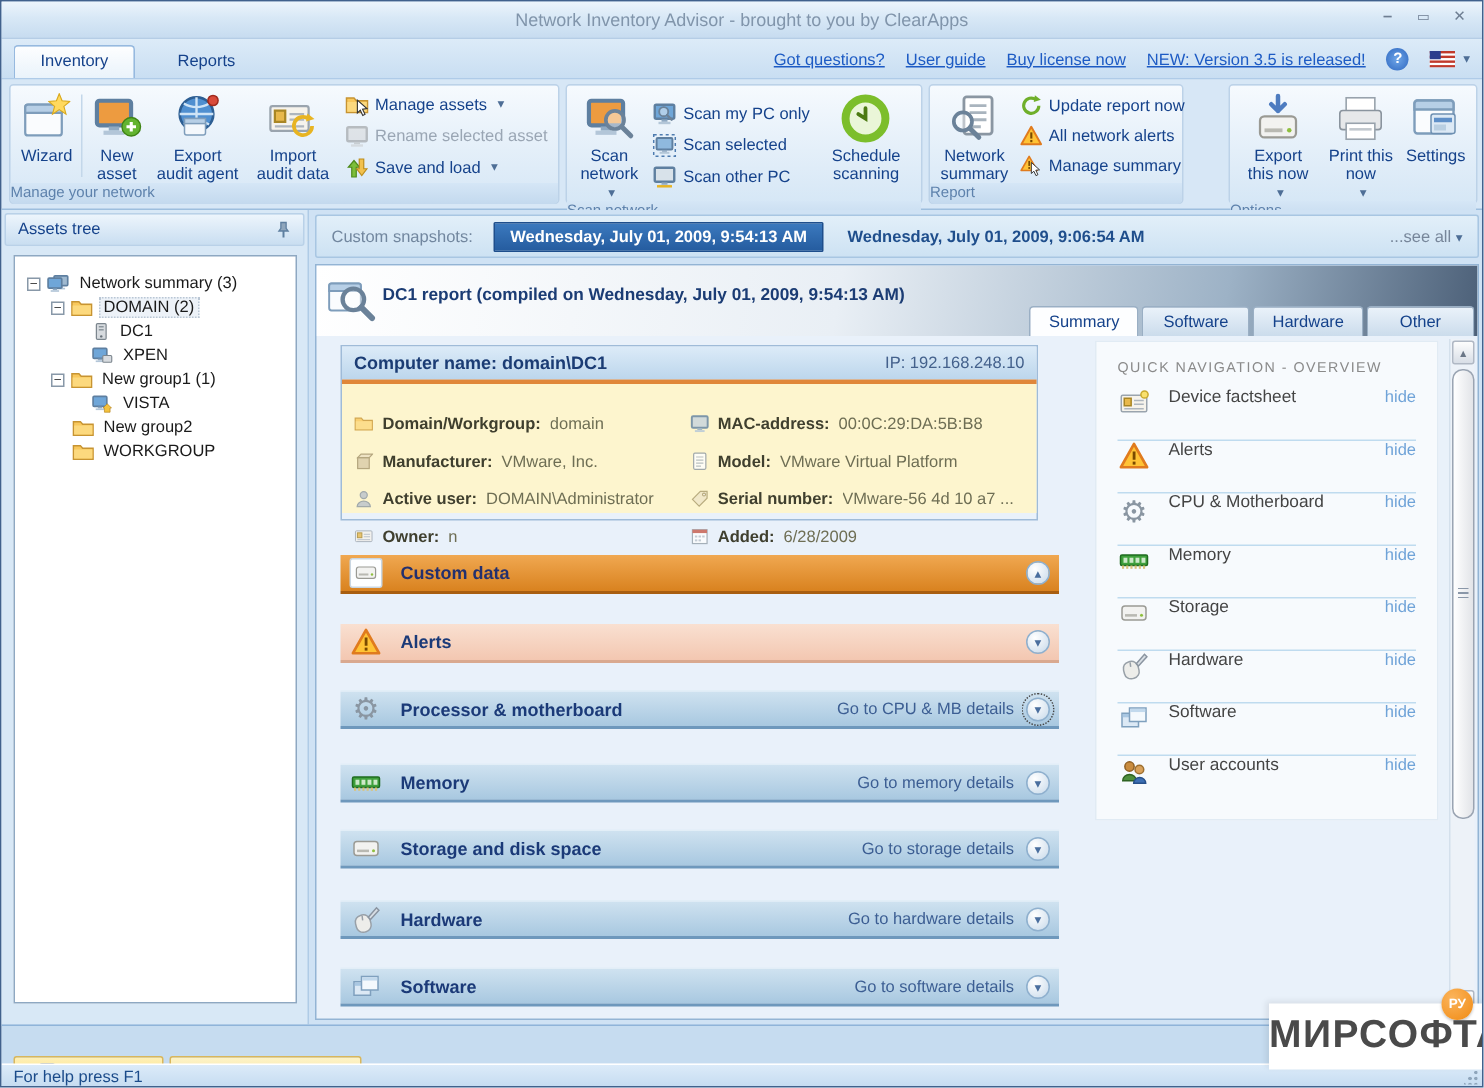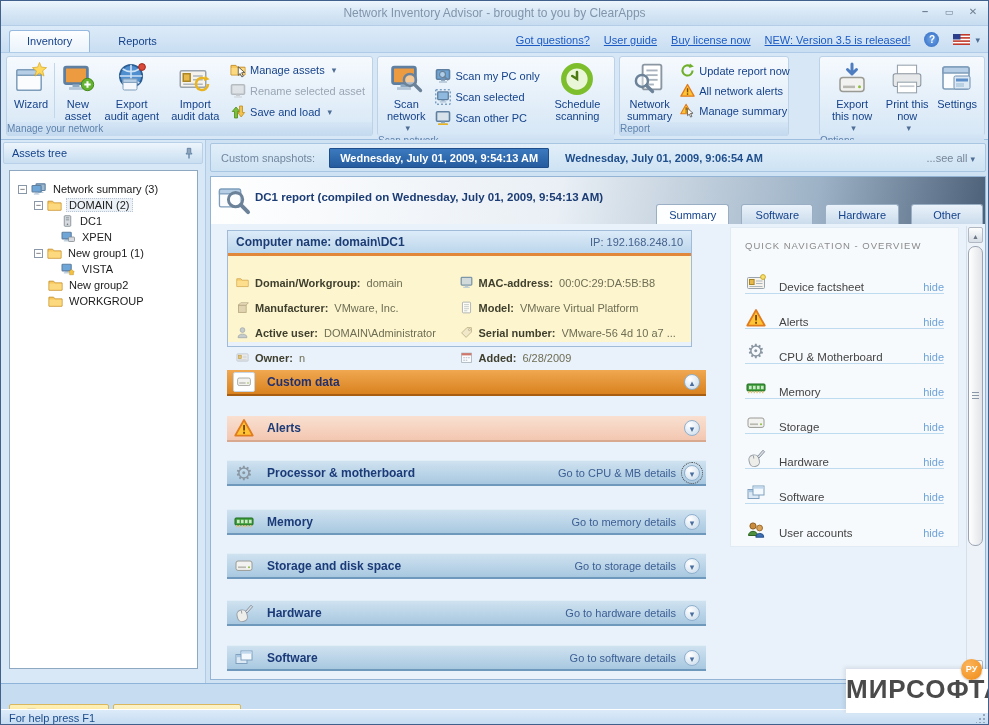--- a/index.html
+++ b/index.html
@@ -76,21 +76,21 @@
   .snap-date{color:#1F4E8C;font-weight:bold;margin-left:16px;cursor:default;}
   .snap-seeall{margin-left:auto;margin-right:10px;color:#77869A;cursor:pointer;}
 
   
   .reportbox{position:absolute;left:3px;top:36px;width:776px;height:504px;border:1px solid #93B4D4;
     background:#E9F1FA;overflow:hidden;}
   .rheader{position:absolute;left:0;top:0;width:100%;height:47px;
     background:linear-gradient(100deg,#FFFFFF 0%,#E9EFF5 45%,#9DB2C6 78%,#4C6078 100%);}
   .rh-icon{position:absolute;left:6px;top:6px;}
   .rh-title{position:absolute;left:44px;top:14px;color:#1B3C74;font-weight:bold;font-size:11.5px;}
-  .rtabs{position:absolute;right:2px;bottom:0;display:flex;gap:12px;}
+  .rtabs{position:absolute;right:2px;bottom:0;display:flex;gap:2px;}
   .vtab{min-width:72px;text-align:center;padding:4px 12px 3px;color:#15428B;border:1px solid #9AAFC4;border-bottom:none;
     border-radius:3px 3px 0 0;background:linear-gradient(#EAF2FA,#CBDCEC);cursor:pointer;}
   .vtab.active{background:#FDFEFF;font-weight:normal;}
   .infocard{position:absolute;left:16px;top:53px;width:465px;height:117px;border:1px solid #9FBBD8;}
   .ic-head{height:25px;background:linear-gradient(#DCEBF8,#BCD6EC);display:flex;align-items:center;
     border-bottom:3px solid #E0873A;padding:0 8px;}
   .ic-name{font-weight:bold;color:#1B3C74;font-size:12px;}
   .ic-ip{margin-left:auto;color:#44618C;}
   .ic-body{height:86px;background:#FDF5CE;display:flex;padding:6px 8px;}
   .ic-col{width:50%;display:flex;flex-direction:column;justify-content:space-between;padding:2px 0;}
@@ -116,21 +116,21 @@
   .sec-ico{width:22px;height:20px;background:#FDFEFF;border:1px solid #C9D6E2;border-radius:2px;
     display:flex;align-items:center;justify-content:center;flex:0 0 auto;}
   .sec-ico.bare{background:transparent;border:none;}
   .gear-glyph::before{content:"⚙";font-size:16px;color:#8A96A2;}
   .gear-glyph.big::before{font-size:20px;}
 
   
   .quicknav{position:absolute;left:519px;top:50px;width:229px;height:320px;background:#F7FAFD;
     border:1px solid #E1EBF4;padding:12px 14px 0;}
   .qn-title{color:#8A8A8A;font-size:9.5px;letter-spacing:1px;margin-bottom:8px;}
-  .qitem{display:flex;align-items:flex-end;height:35px;border-bottom:1px solid #BFDBEF;gap:12px;cursor:pointer;}
+  .qitem{display:flex;align-items:flex-start;height:35px;border-bottom:1px solid #BFDBEF;gap:12px;cursor:pointer;}
   .qitem:last-child{border-bottom:none;}
   .qlabel{color:#444;font-size:11.5px;}
   .qhide{margin-left:auto;color:#6FA3D8;cursor:pointer;}
 
   
   .vscroll{position:absolute;right:2px;top:49px;width:17px;bottom:2px;background:#EDF2F8;border-left:1px solid #D4E0EC;}
   .varrow{position:absolute;left:1px;width:15px;height:16px;background:linear-gradient(#FDFDFD,#D8DEE6);
     border:1px solid #B0B8C4;border-radius:2px;text-align:center;line-height:14px;}
   .varrow.up{top:1px;} .varrow.down{bottom:1px;}
   .varrow.up::before{content:"▲";font-size:7px;color:#6B7787;}

